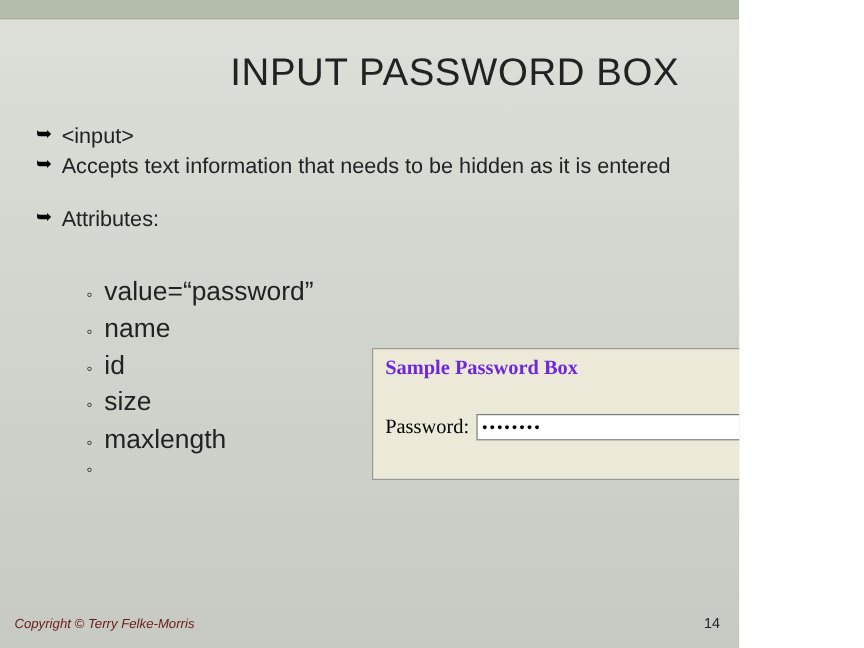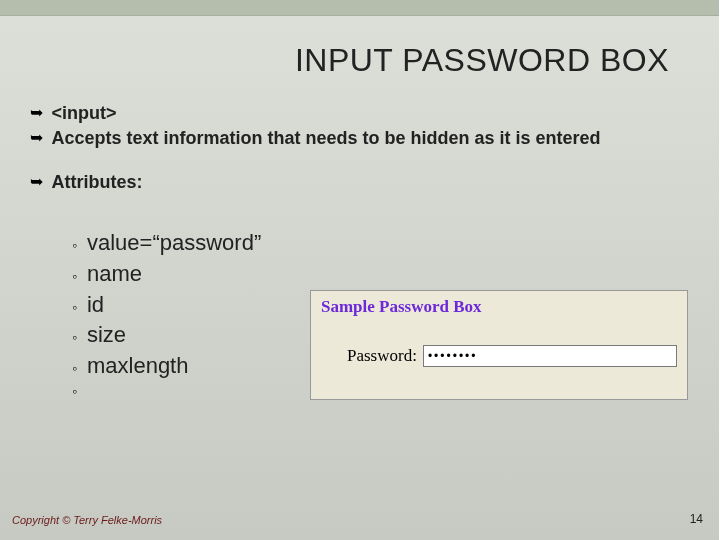--- a/index.html
+++ b/index.html
@@ -1,19 +1,19 @@
 <!DOCTYPE html>
 <html><head>
 <meta charset="utf-8">
 <style>
   * { box-sizing: border-box; margin: 0; padding: 0; }
   html, body { width: 720px; height: 540px; font-family: Arial, Helvetica, sans-serif; }
   .slide {
     position: relative;
-    width: 719px;
+    width: 616px;
     height: 540px;
     background: linear-gradient(180deg, #dddfd9 0%, #c7cac3 100%);
     overflow: hidden;
   }
   .accent-top {
     position: absolute;
     top: 0; left: 0;
     width: 100%;
     height: 16px;
     background: #b5bdac;
@@ -41,21 +41,21 @@
     align-items: flex-start;
     margin-bottom: 2px;
   }
   .bullets .row.spaced { margin-top: 22px; }
   .bullets .bullet-glyph {
     font-size: 16px;
     margin-right: 8px;
     line-height: 1.4;
     color: #000;
   }
-  .bullets .txt { flex: 1; font-weight: bold; }
+  .bullets .txt { flex: 1; }
   .attrs {
     position: absolute;
     top: 228px;
     left: 72px;
     font-size: 22px;
     color: #222;
     line-height: 1.4;
   }
   .attrs .arow {
     display: flex;
@@ -80,21 +80,20 @@
   .sample-box .caption {
     font-weight: bold;
     font-size: 17px;
     color: #6d28d9;
     margin-bottom: 28px;
   }
   .sample-box .field-row {
     display: flex;
     align-items: center;
     gap: 6px;
-    margin-left: 26px;
   }
   .sample-box .label {
     font-size: 17px;
     color: #000;
   }
   .sample-box input.pw {
     flex: 1;
     height: 22px;
     border: 1px solid #7a7a7a;
     background: #fff;

